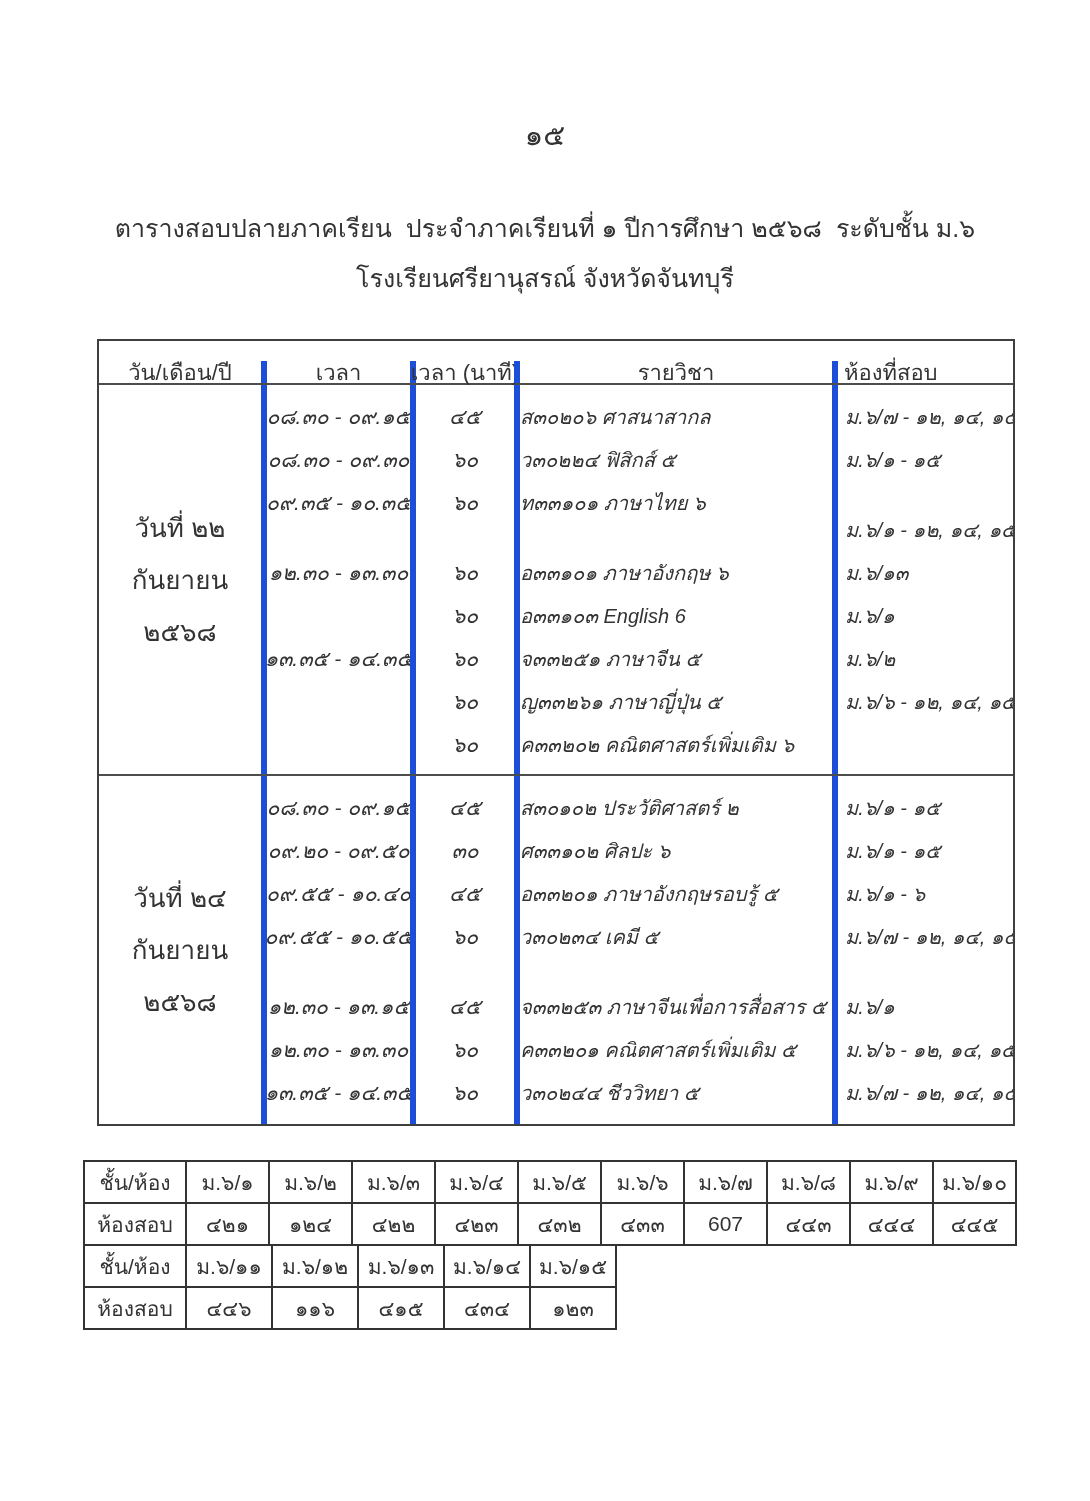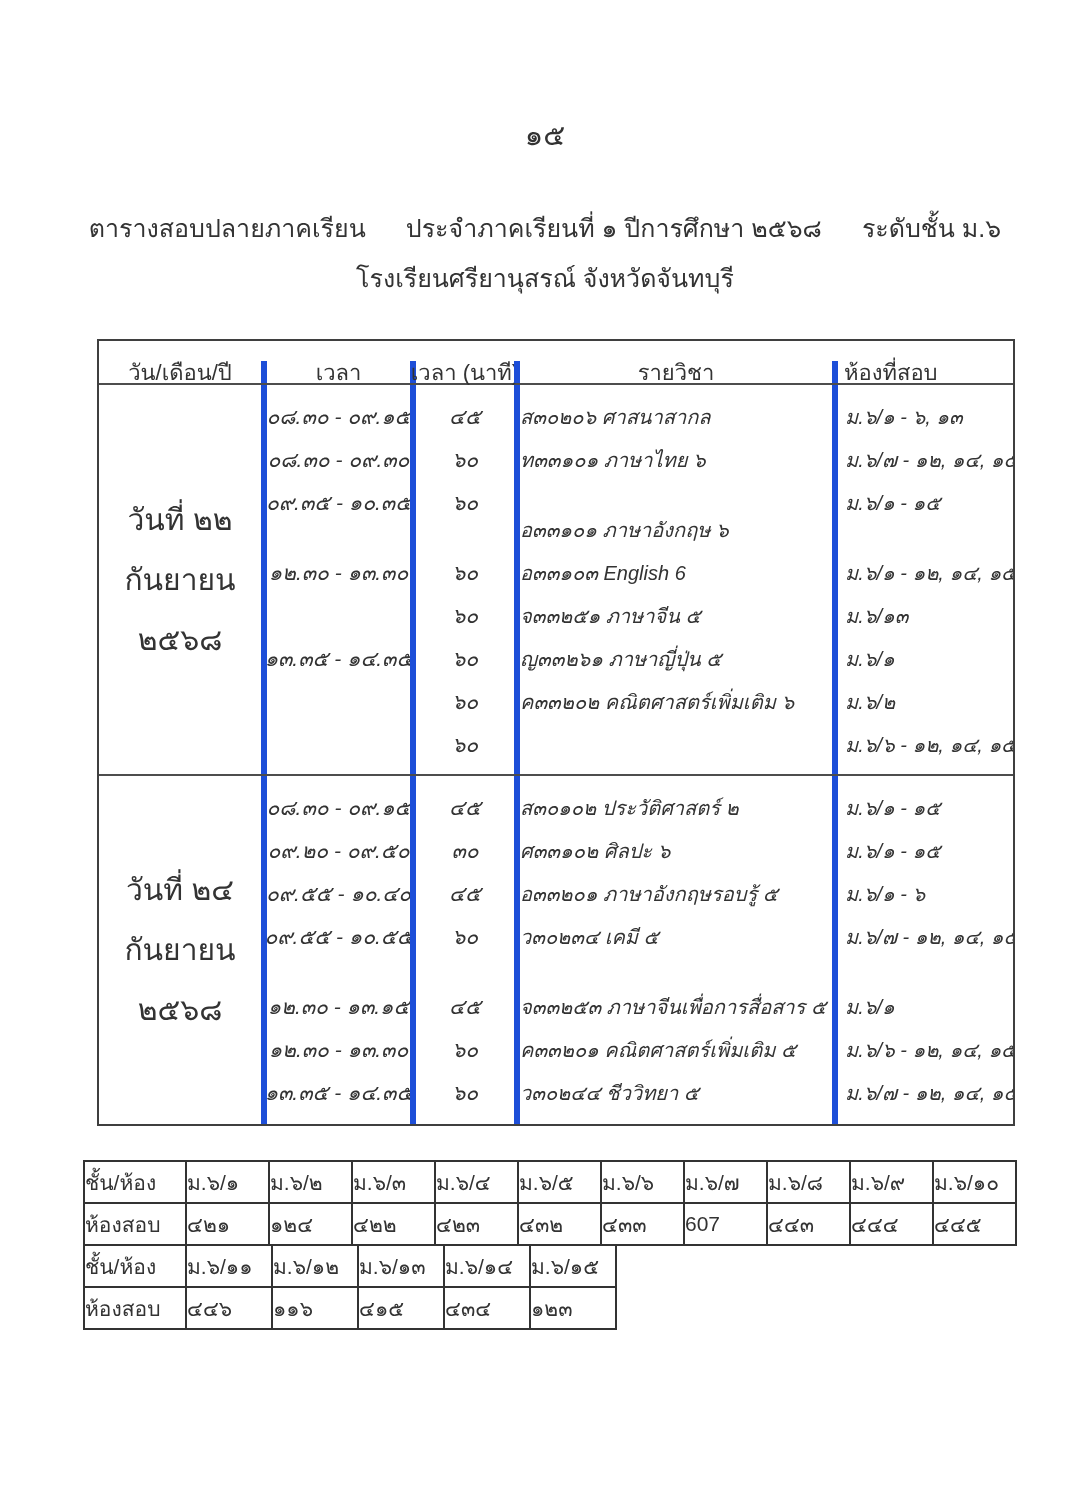--- a/index.html
+++ b/index.html
@@ -11,21 +11,21 @@
     color: #333333;
   }
   .page-number {
     position: absolute; top: 112px; left: 0; width: 1090px;
     text-align: center; font-size: 29px;
   }
   .title {
     position: absolute; top: 208px; left: 0; width: 1090px;
     text-align: center; font-size: 25px; white-space: nowrap;
   }
-  .title .seg + .seg { margin-left: 40px; }
+  .title .seg + .seg { margin-left: 14px; }
   .subtitle {
     position: absolute; top: 258px; left: 0; width: 1090px;
     text-align: center; font-size: 25px;
   }
 
   
   .exam-table {
     position: absolute; left: 97px; top: 339px; width: 918px;
     border: 2px solid #3f3f3f; box-sizing: border-box;
     font-size: 21px;
@@ -41,40 +41,40 @@
   .w-subj { width: 318px; }
   .w-room { width: 181px; }
   .bl { border-left: 6px solid #1d4ed8; }
   .hcell.w-room { justify-content: flex-start; padding-left: 6px; }
 
   .tgroup { display: flex; border-top: 2px solid #4d4d4d; }
   .tgroup .col { box-sizing: border-box; padding-top: 10px; padding-bottom: 8px; }
   .g2 .col { padding-bottom: 10px; }
   .date-col {
     display: flex; flex-direction: column; justify-content: center;
-    align-items: center; text-align: center; font-size: 30px; line-height: 2.0;
+    align-items: center; text-align: center; font-size: 26px; line-height: 2.0;
     padding-top: 0 !important; padding-bottom: 0 !important;
   }
   .line {
     height: 43px; display: flex; align-items: center; white-space: nowrap;
     overflow: hidden;
     font-style: italic;
   }
   .time-col .line, .min-col .line { justify-content: center; }
   .subj-col .line { font-size: 20px; }
   .room-col .line { padding-left: 7px; font-size: 20px; }
   .gap { height: 27px; }
 
   
   .room-table { position: absolute; border-collapse: collapse; }
   .rt-a { left: 83px; top: 1160px; }
   .rt-b { left: 83px; top: 1244px; }
   .room-table td {
     border: 2px solid #333333; height: 42px; padding: 0;
-    vertical-align: middle; font-size: 21px;
+    text-align: center; vertical-align: middle; font-size: 21px;
     box-sizing: border-box; white-space: nowrap;
   }
   .room-table td.lab { width: 102px; }
   .rt-a td.dat { width: 83px; }
   .rt-b td.dat { width: 86px; }
 </style>
 </head>
 <body>
 
 <div class="page-number">๑๕</div>
@@ -115,30 +115,30 @@
       <div class="line">๖๐</div>
       <div class="gap"></div>
       <div class="line">๖๐</div>
       <div class="line">๖๐</div>
       <div class="line">๖๐</div>
       <div class="line">๖๐</div>
       <div class="line">๖๐</div>
     </div>
     <div class="col subj-col w-subj bl">
       <div class="line">ส๓๐๒๐๖ ศาสนาสากล</div>
+      <div class="line">ว๓๐๒๒๔ ฟิสิกส์ ๕</div>
       <div class="line">ท๓๓๑๐๑ ภาษาไทย ๖</div>
       <div class="gap"></div>
       <div class="line">อ๓๓๑๐๑ ภาษาอังกฤษ ๖</div>
       <div class="line">อ๓๓๑๐๓ English 6</div>
       <div class="line">จ๓๓๒๕๑ ภาษาจีน ๕</div>
       <div class="line">ญ๓๓๒๖๑ ภาษาญี่ปุ่น ๕</div>
       <div class="line">ค๓๓๒๐๒ คณิตศาสตร์เพิ่มเติม ๖</div>
     </div>
     <div class="col room-col w-room bl">
-      <div class="line">ม.๖/๑ - ๖,  ๑๓</div>
       <div class="line">ม.๖/๗ - ๑๒,  ๑๔,  ๑๕</div>
       <div class="line">ม.๖/๑ - ๑๕</div>
       <div class="gap"></div>
       <div class="line">ม.๖/๑ - ๑๒,  ๑๔,  ๑๕</div>
       <div class="line">ม.๖/๑๓</div>
       <div class="line">ม.๖/๑</div>
       <div class="line">ม.๖/๒</div>
       <div class="line">ม.๖/๖ - ๑๒,  ๑๔,  ๑๕</div>
     </div>
   </div>

